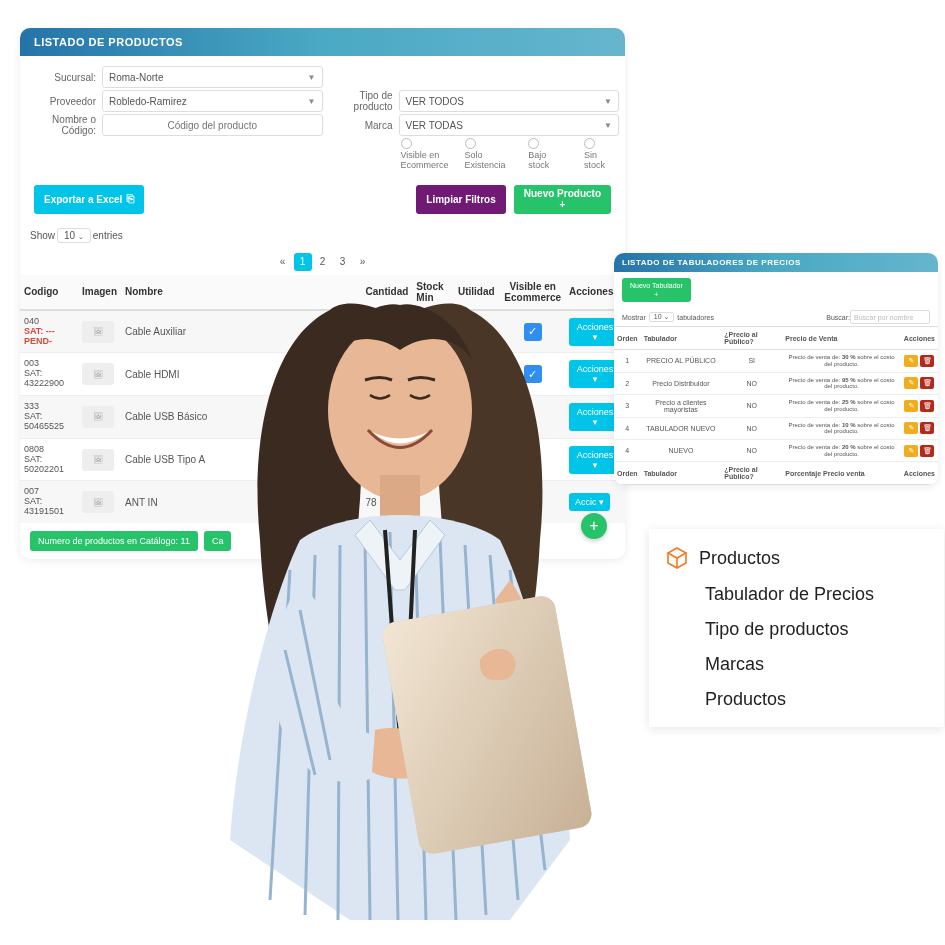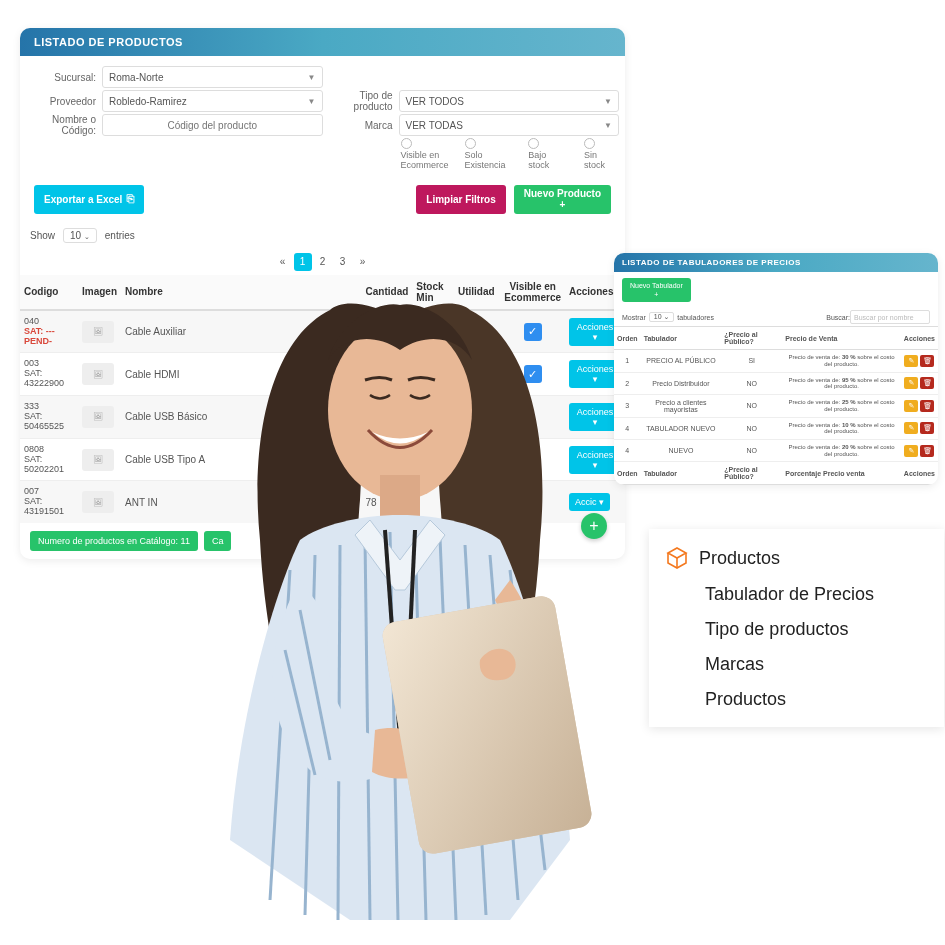--- a/index.html
+++ b/index.html
@@ -21,24 +21,24 @@
 
 .radios { display: flex; gap: 16px; font-size: 9px; color: #777; margin-left: 70px; }
 .radio { display: flex; flex-direction: column; align-items:flex-start; gap:2px; }
 .radio .dot { width:11px; height:11px; border-radius:50%; border:1px solid #bbb; display:inline-block; }
 .radio .rlabel { line-height:1.1; max-width: 50px; }
 
 .btnbar { padding: 10px 14px; display:flex; gap:8px; }
 .btn { border:none; border-radius:3px; padding:6px 10px; font-size:10px; font-weight:bold; color:#fff; cursor:pointer; display:inline-flex; align-items:center; gap:4px; }
 .btn.cyan { background:#00c4e8; }
 .btn.green { background:#27c36a; flex-direction:column; line-height:1; gap:1px; padding:4px 10px; }
-.btn.cyan.outl { background:#be185d; }
+.btn.cyan.outl { background:#701a75; }
 .spacer { flex:1; }
 
-.showline { padding: 4px 10px; font-size: 10px; color:#555; display:flex; align-items:center; gap:8px; }
+.showline { padding: 4px 10px; font-size: 10px; color:#555; display:flex; align-items:center; gap:2px; }
 .showline .num { border:1px solid #ddd; border-radius:3px; padding:1px 6px; }
 
 .pager { display:flex; justify-content:center; gap:2px; padding: 6px 0 4px; }
 .pager span { width: 18px; height: 18px; display:inline-flex; align-items:center; justify-content:center; font-size:10px; border-radius:3px; color:#555; }
 .pager span.act { background:#00c4e8; color:#fff; }
 
 table.ptab { width:100%; border-collapse:collapse; font-size:10px; }
 table.ptab th { text-align:left; padding:6px 4px; color:#333; font-weight:bold; border-bottom:2px solid #ddd; background:#fafafa; }
 table.ptab td { padding:6px 4px; border-top:1px solid #eee; vertical-align:middle; color:#555; }
 table.ptab tr.stripe td { background:#f7f7f7; }

